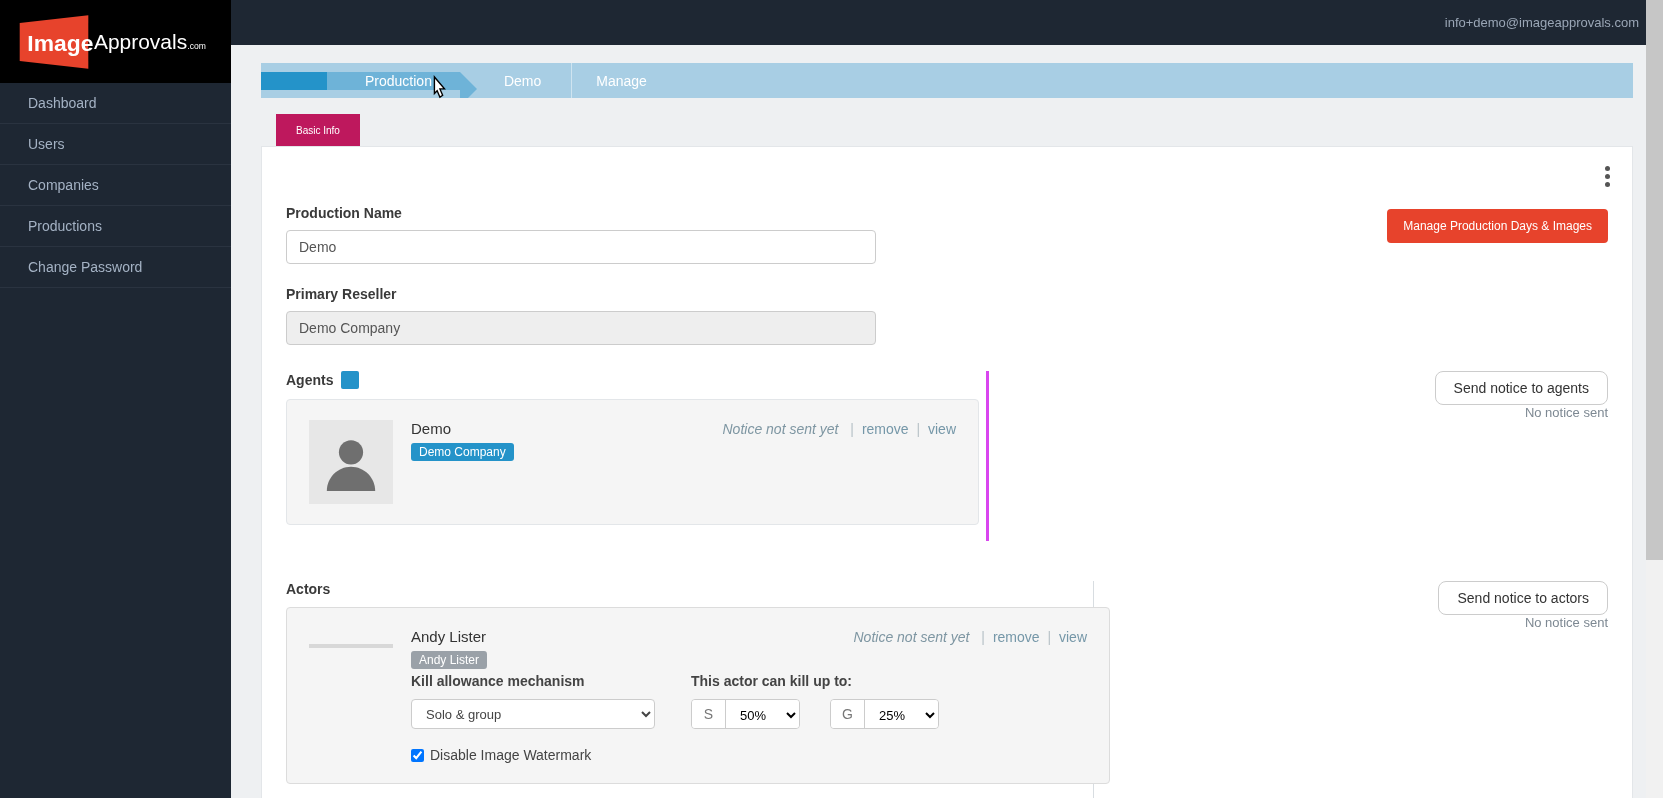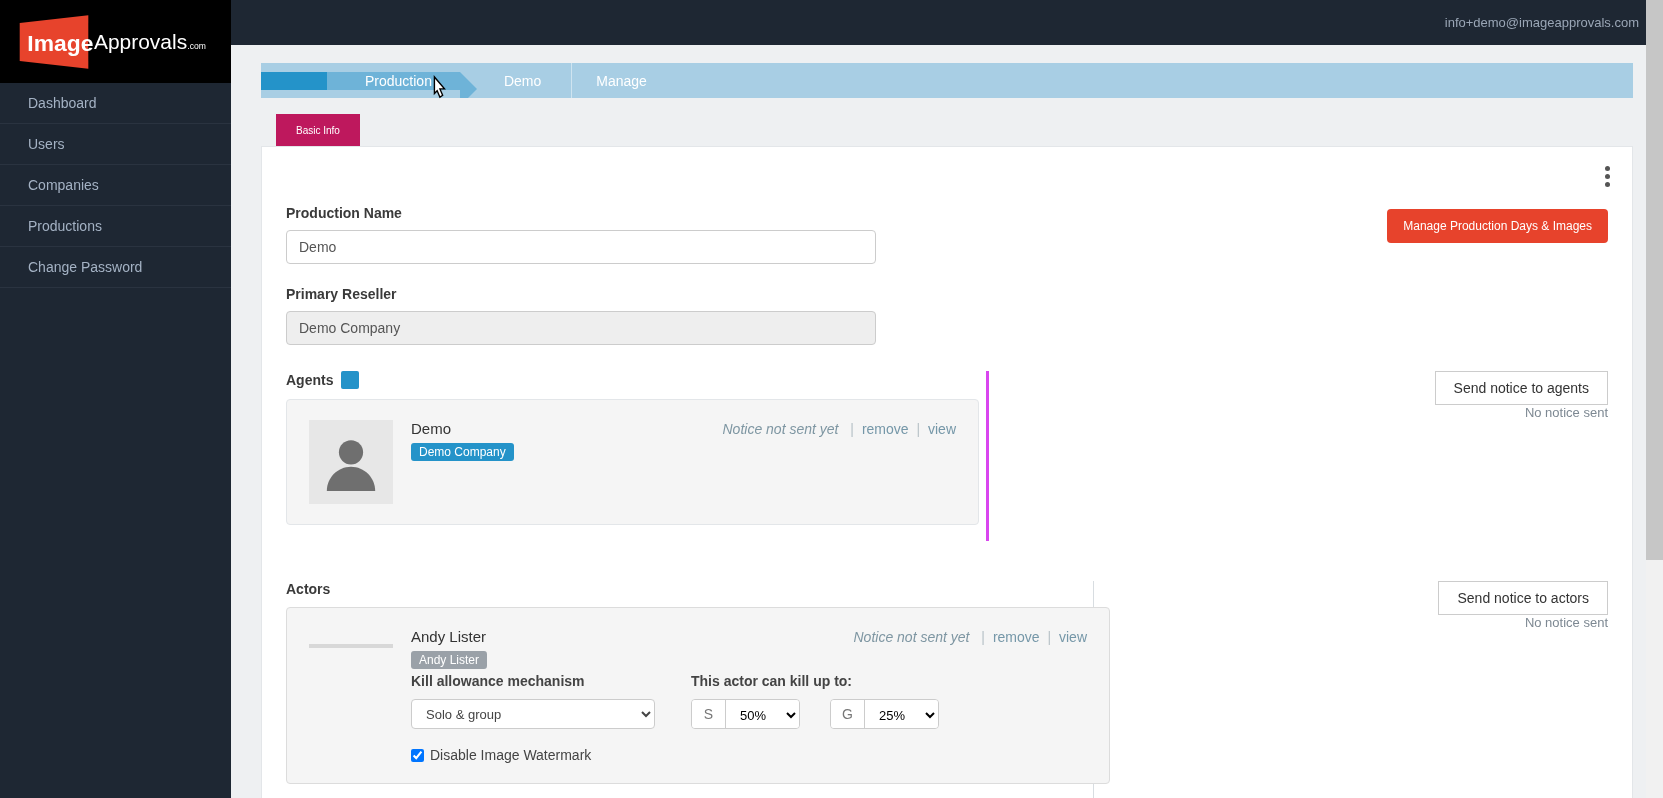--- a/index.html
+++ b/index.html
@@ -46,21 +46,21 @@
     .form-group.first { margin-top: 46px; }
     .form-group.second { margin-top: 22px; }
     .label { font-weight: bold; font-size: 14px; color: #3a3a3a; margin-bottom: 9px; display: block; }
     .input { width: 100%; height: 34px; border: 1px solid #ccc; border-radius: 4px; padding: 0 12px; font-size: 14px; color: #555; background: #fff; }
     .input.readonly { background: #eee; }
 
     .section-header { display: flex; align-items: center; gap: 8px; margin-bottom: 10px; }
     .section-title { font-weight: bold; font-size: 14px; color: #3a3a3a; }
     .add-btn { width: 18px; height: 18px; background: #2493c9; border-radius: 2px; cursor: pointer; }
 
-    .btn-outline { border: 1px solid #ccc; background: #fff; color: #333; padding: 8px 18px; border-radius: 0; font-size: 14px; cursor: pointer; float: right; }
+    .btn-outline { border: 1px solid #ccc; background: #fff; color: #333; padding: 8px 18px; border-radius: 8px; font-size: 14px; cursor: pointer; float: right; }
     .hint { clear: both; text-align: right; color: #7d8892; font-size: 13px; margin-top: 6px; }
 
     
     .card { background: #f5f5f5; border: 1px solid #e3e6e9; border-radius: 4px; padding: 20px 22px; display: flex; gap: 18px; }
     .card.agent { width: 693px; }
     .card.actor { width: 824px; border-color: #dcdcdc; }
 
     .avatar-box { width: 84px; height: 84px; background: #e7e7e7; display: flex; align-items: center; justify-content: center; }
     .avatar-line { width: 84px; height: 4px; background: #d8d8d8; margin-top: 16px; }
 

